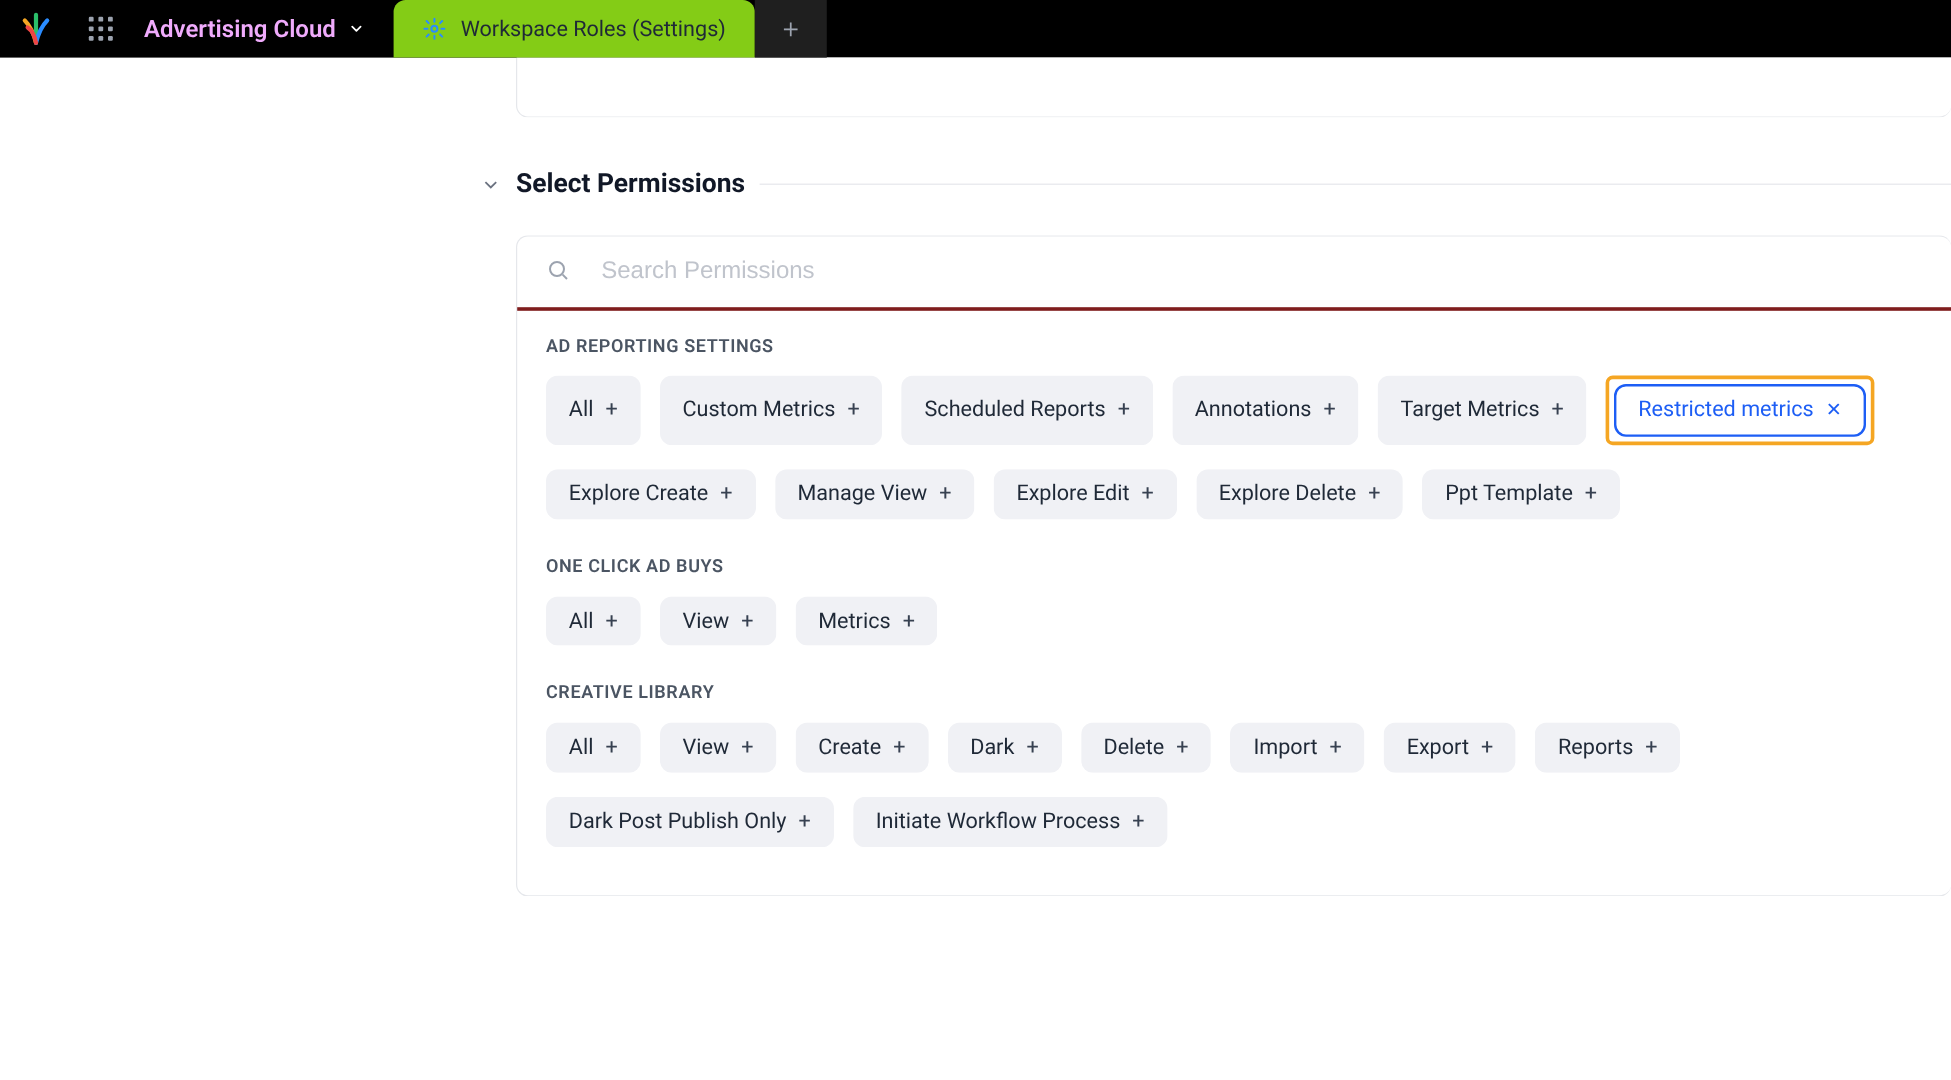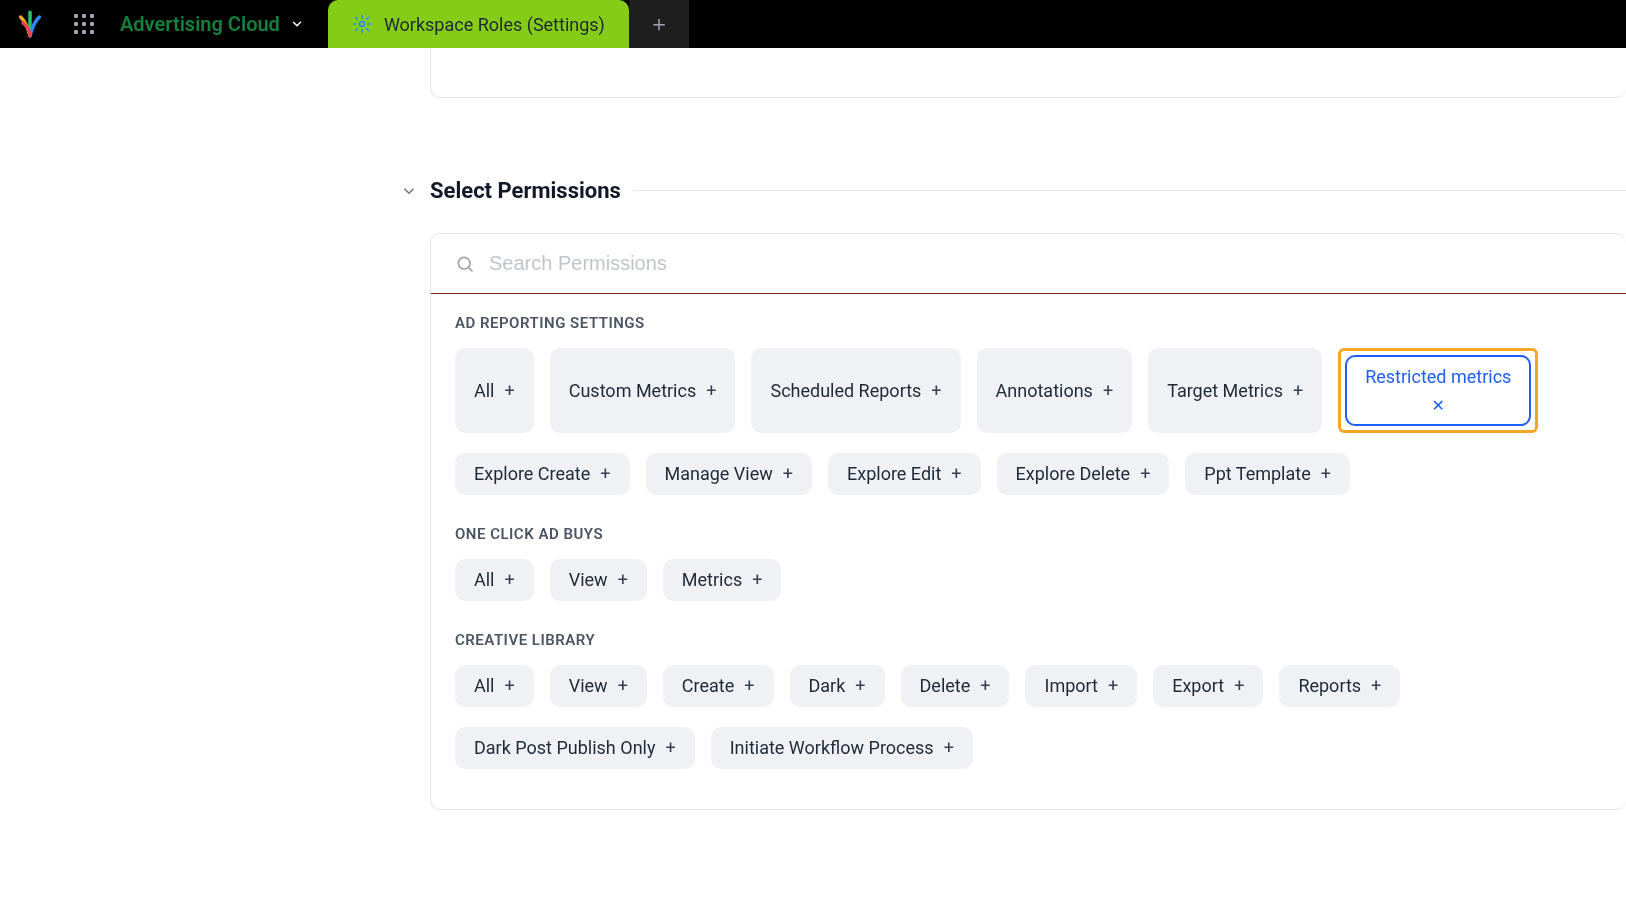--- a/index.html
+++ b/index.html
@@ -33,21 +33,21 @@
     grid-template-columns: repeat(3, 4px);
     grid-template-rows: repeat(3, 4px);
     gap: 4px;
   }
   .apps-grid span {
     width: 4px; height: 4px; background: #9ca3af; border-radius: 1px;
   }
   .product-cell {
     display: flex;
     align-items: center;
-    color: #15803d;
+    color: #f0abfc;
     font-size: 20px;
     font-weight: 600;
     padding: 0 24px 0 12px;
     gap: 10px;
     cursor: pointer;
   }
   .tab-active {
     background: #84cc16;
     display: flex;
     align-items: center;
@@ -92,21 +92,21 @@
     border-top-left-radius: 0;
     border-top-right-radius: 0;
     background: #fff;
     border-right: none;
   }
 
   .section-head {
     display: flex;
     align-items: center;
     gap: 12px;
-    margin-top: 80px;
+    margin-top: 43px;
     margin-bottom: 30px;
   }
   .section-title {
     font-size: 22px;
     font-weight: 700;
     color: #111827;
   }
   .section-line {
     flex: 1;
     height: 1px;
@@ -121,24 +121,23 @@
 
   .perm-card {
     margin-left: 30px;
     border: 1px solid #e5e7eb;
     border-radius: 10px;
     padding: 0 0 30px 0;
     border-right: none;
   }
   .search-row {
     display: flex;
-    align-items: center;
-    gap: 14px;
+    gap: 26px;
     padding: 18px 24px;
-    border-bottom: 1px solid #7f1d1d;
+    border-bottom: 3px solid #7f1d1d;
   }
   .search-icon {
     width: 20px; height: 20px;
     stroke: #9ca3af;
     fill: none;
     stroke-width: 2;
   }
   .search-input {
     border: none;
     outline: none;
@@ -189,21 +188,21 @@
     background: #fff;
     border: 2px solid #1d5ef5;
     color: #1d5ef5;
   }
   .chip-highlight-wrap {
     padding: 4px;
     border: 3px solid #f5a623;
     border-radius: 6px;
     display: inline-flex;
   }
-  .chip-highlight-wrap .chip { margin: 0; flex-direction: column; }
+  .chip-highlight-wrap .chip { margin: 0; }
   .x-mark {
     font-size: 16px;
   }
 </style>
 </head>
 <body>
 
 <div class="topbar">
   <div class="logo-cell">
     <svg width="28" height="28" viewBox="0 0 24 24">

